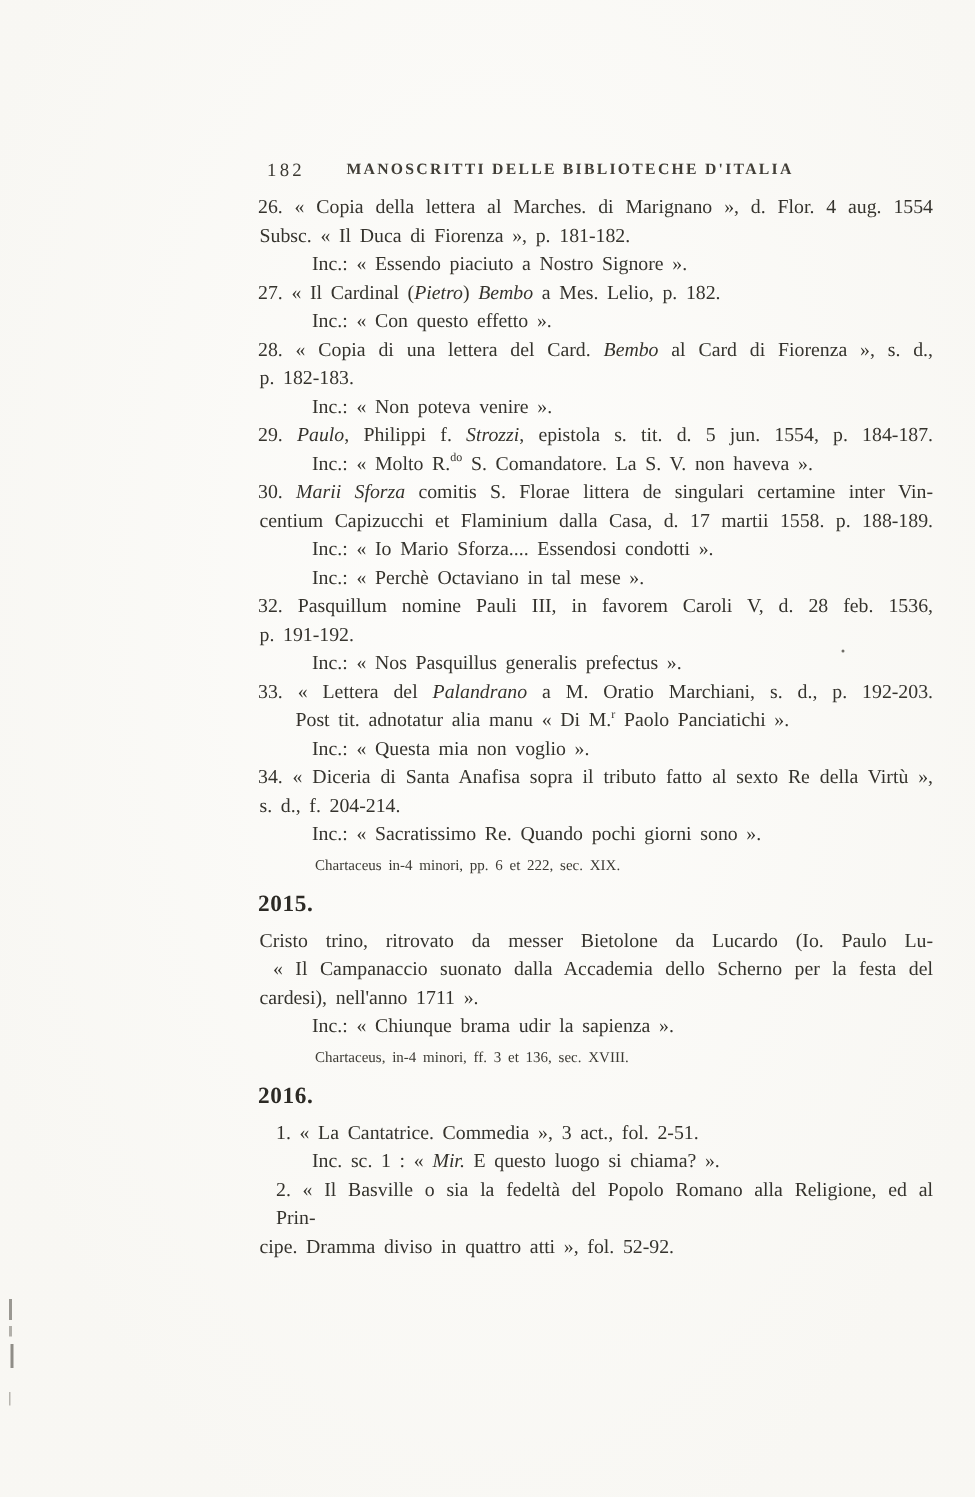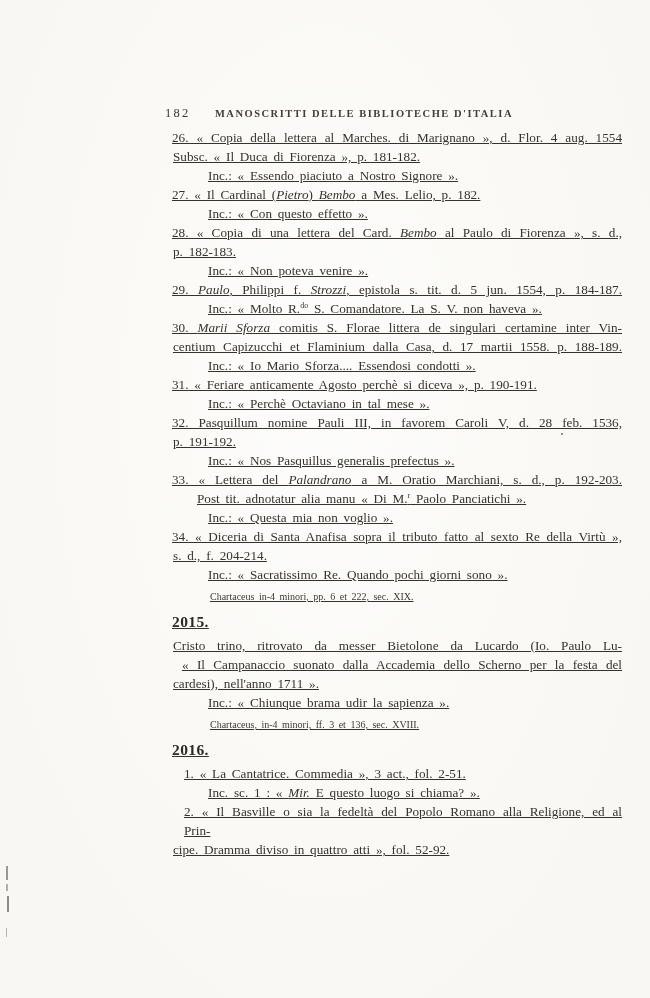--- a/index.html
+++ b/index.html
@@ -11,32 +11,32 @@
     overflow:hidden;
     position:relative;
   }
   .sheet {
     position:absolute; inset:0;
     background:
       radial-gradient(ellipse at 50% 40%, rgba(255,255,255,0.5), rgba(0,0,0,0.012) 80%),
       #fbfaf6;
   }
   .pagenum {
-    position:absolute; top:106px; left:165px;
+    position:absolute; top:106px; left:178px;
     font-size:12.5px; letter-spacing:2.2px; color:#3a3831;
   }
   .header-title {
-    position:absolute; top:108px; left:138px; width:452px;
+    position:absolute; top:108px; left:154px; width:452px;
     text-align:center;
     font-size:10.5px; font-weight:bold; letter-spacing:1.5px;
     color:#413e37;
   }
   .text-block {
     position:absolute; top:128px; left:172px; width:450px;
-    font-size:13.2px; line-height:19px;text-decoration:underline;
+    font-size:13.2px; line-height:19px;
   }
   .ln { word-spacing:2.5px; }
   .jl { text-align:justify; text-align-last:justify; }
   .k-e  { margin-left:0; }
   .k-e1 { margin-left:12px; }
   .k-f  { margin-left:10px; }
   .k-c  { margin-left:1px; }
   .k-i  { margin-left:36px; }
   .k-p  { margin-left:25px; }
   .k-ch {
@@ -64,29 +64,28 @@
   <div class="pagenum">182</div>
 
   <div class="header-title">MANOSCRITTI DELLE BIBLIOTECHE D'ITALIA</div>
 
   <div class="text-block" id="text-block">
       <div class="ln k-e jl"><span class="">26. « Copia della lettera al Marches. di Marignano », d. Flor. 4 aug. 1554</span></div>
       <div class="ln k-c"><span class="">Subsc. « Il Duca di Fiorenza », p. 181-182.</span></div>
       <div class="ln k-i"><span class="">Inc.: « Essendo piaciuto a Nostro Signore ».</span></div>
       <div class="ln k-e"><span class="">27. « Il Cardinal (</span><span class="it ">Pietro</span><span class="">) </span><span class="it ">Bembo</span><span class=""> a Mes. Lelio, p. 182.</span></div>
       <div class="ln k-i"><span class="">Inc.: « Con questo effetto ».</span></div>
-      <div class="ln k-e jl"><span class="">28. « Copia di una lettera del Card. </span><span class="it ">Bembo</span><span class=""> al Paulo di Fiorenza », s. d.,</span></div>
+      <div class="ln k-e jl"><span class="">28. « Copia di una lettera del Card. </span><span class="it ">Bembo</span><span class=""> al Card di Fiorenza », s. d.,</span></div>
       <div class="ln k-c"><span class="">p. 182-183.</span></div>
       <div class="ln k-i"><span class="">Inc.: « Non poteva venire ».</span></div>
       <div class="ln k-e jl"><span class="">29. </span><span class="it ">Paulo</span><span class="">, Philippi f. </span><span class="it ">Strozzi</span><span class="">, epistola s. tit. d. 5 jun. 1554, p. 184-187.</span></div>
       <div class="ln k-i"><span class="">Inc.: « Molto R.</span><span class="sup">do</span><span class=""> S. Comandatore. La S. V. non haveva ».</span></div>
       <div class="ln k-e jl"><span class="">30. </span><span class="it ">Marii Sforza</span><span class=""> comitis S. Florae littera de singulari certamine inter Vin-</span></div>
       <div class="ln k-c jl"><span class="">centium Capizucchi et Flaminium dalla Casa, d. 17 martii 1558. p. 188-189.</span></div>
       <div class="ln k-i"><span class="">Inc.: « Io Mario Sforza.... Essendosi condotti ».</span></div>
-      <div class="ln k-e"><span class="">31. « Feriare anticamente Agosto perchè si diceva », p. 190-191.</span></div>
       <div class="ln k-i"><span class="">Inc.: « Perchè Octaviano in tal mese ».</span></div>
       <div class="ln k-e jl"><span class="">32. Pasquillum nomine Pauli III, in favorem Caroli V, d. 28 feb. 1536,</span></div>
       <div class="ln k-c"><span class="">p. 191-192.</span></div>
       <div class="ln k-i"><span class="">Inc.: « Nos Pasquillus generalis prefectus ».</span></div>
       <div class="ln k-e jl"><span class="">33. « Lettera del </span><span class="it ">Palandrano</span><span class=""> a M. Oratio Marchiani, s. d., p. 192-203.</span></div>
       <div class="ln k-p"><span class="">Post tit. adnotatur alia manu « Di M.</span><span class="sup">r</span><span class=""> Paolo Panciatichi ».</span></div>
       <div class="ln k-i"><span class="">Inc.: « Questa mia non voglio ».</span></div>
       <div class="ln k-e jl"><span class="">34. « Diceria di Santa Anafisa sopra il tributo fatto al sexto Re della Virtù »,</span></div>
       <div class="ln k-c"><span class="">s. d., f. 204-214.</span></div>
       <div class="ln k-i"><span class="">Inc.: « Sacratissimo Re. Quando pochi giorni sono ».</span></div>

